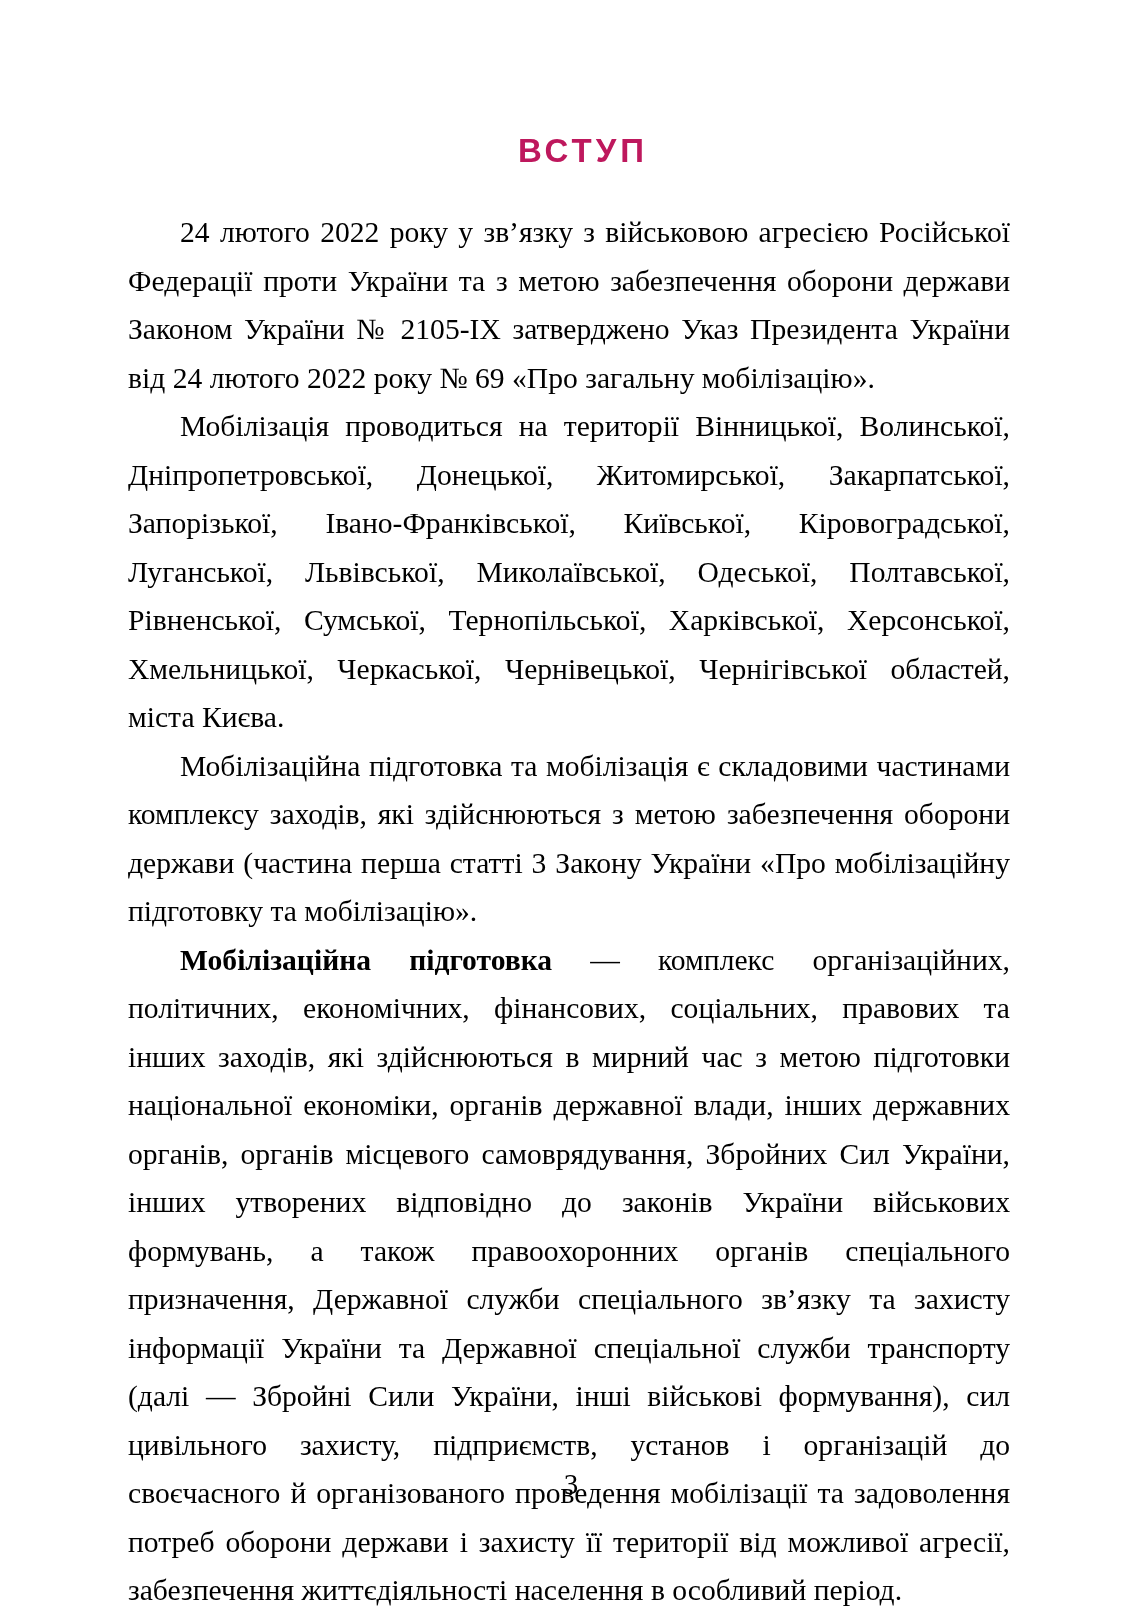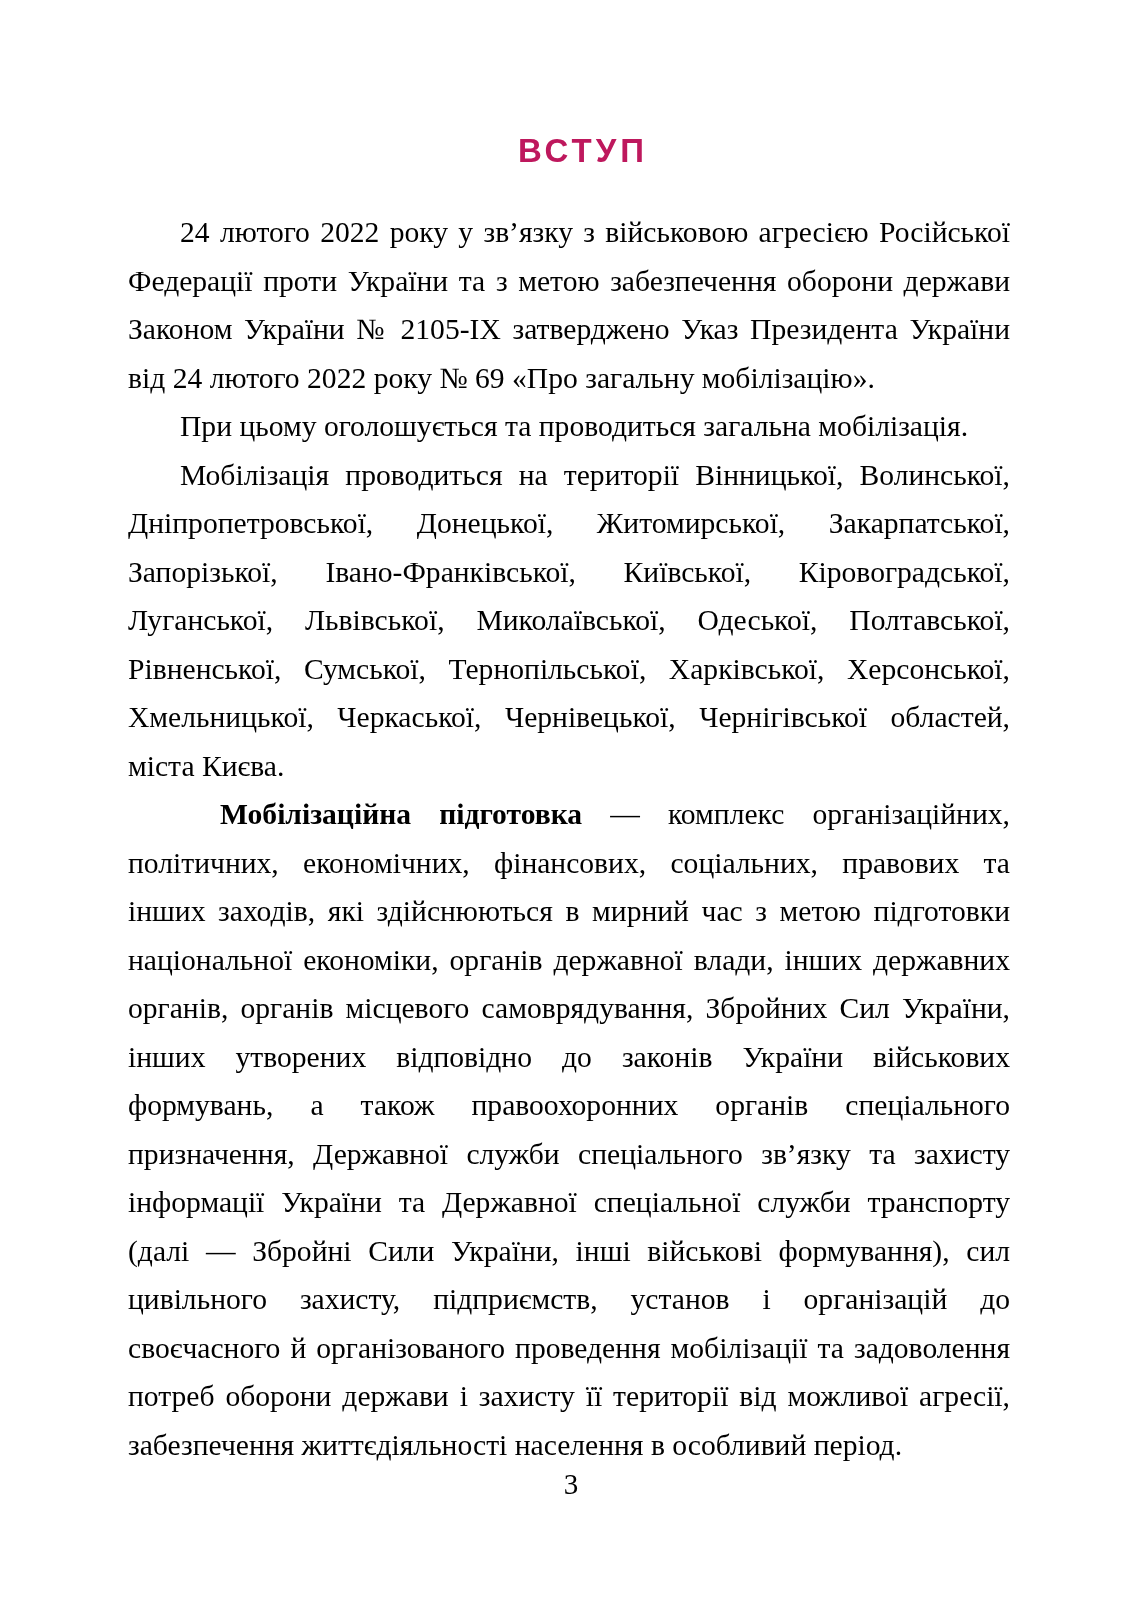--- a/index.html
+++ b/index.html
@@ -40,21 +40,20 @@
     text-justify: inter-word;
     hyphens: none;
   }
   .para {
     margin: 0;
     text-indent: 52px;
     text-align: justify;
   }
   .para b, .para .bold {
     font-weight: 700;
-    margin-left: 40px;
   }
   .page-number {
     position: absolute;
     top: 1468px;
     left: 0;
     width: 1142px;
     text-align: center;
     font-family: "Liberation Serif", "DejaVu Serif", serif;
     font-size: 29px;
     color: #000000;
@@ -66,29 +65,29 @@
 <div class="page">
 
   <div class="page-title">ВСТУП</div>
 
   <div class="body-block">
 
     <p class="para">
       <span>24 лютого 2022 року у зв’язку з військовою агресією Російської Федерації проти України та з метою забезпечення оборони держави Законом України № 2105-IX затверджено Указ Президента України від 24 лютого 2022 року № 69 «Про загальну мобілізацію».</span>
     </p>
 
-    <p class="para">
-      <span>При цьому оголошується та проводиться загальна мобілізація.</span>
-    </p>
 
     <p class="para">
       <span>Мобілізація проводиться на території Вінницької, Волинської, Дніпропетровської, Донецької, Житомирської, Закарпатської, Запорізької, Івано-Франківської, Київської, Кіровоградської, Луганської, Львівської, Миколаївської, Одеської, Полтавської, Рівненської, Сумської, Тернопільської, Харківської, Херсонської, Хмельницької, Черкаської, Чернівецької, Чернігівської областей, міста Києва.</span>
     </p>
 
 
+    <p class="para">
+      <span>Мобілізаційна підготовка та мобілізація є складовими частинами комплексу заходів, які здійснюються з метою забезпечення оборони держави (частина перша статті 3 Закону України «Про мобілізаційну підготовку та мобілізацію».</span>
+    </p>
 
     <p class="para">
       <b class="bold">Мобілізаційна   підготовка</b><span> — комплекс організаційних, політичних, економічних, фінансових, соціальних, правових та інших заходів, які здійснюються в мирний час з метою підготовки національної економіки, органів державної влади, інших державних органів, органів місцевого самоврядування, Збройних Сил України, інших утворених відповідно до законів України військових формувань, а також правоохоронних органів спеціального призначення, Державної служби спеціального зв’язку та захисту інформації України та Державної спеціальної служби транспорту (далі — Збройні Сили України, інші військові формування), сил цивільного захисту, підприємств, установ і організацій до своєчасного й організованого проведення мобілізації та задоволення потреб оборони держави і захисту її території від можливої агресії, забезпечення життєдіяльності населення в особливий період.</span>
     </p>
 
   </div>
 
   <div class="page-number">3</div>
 
 </div>

